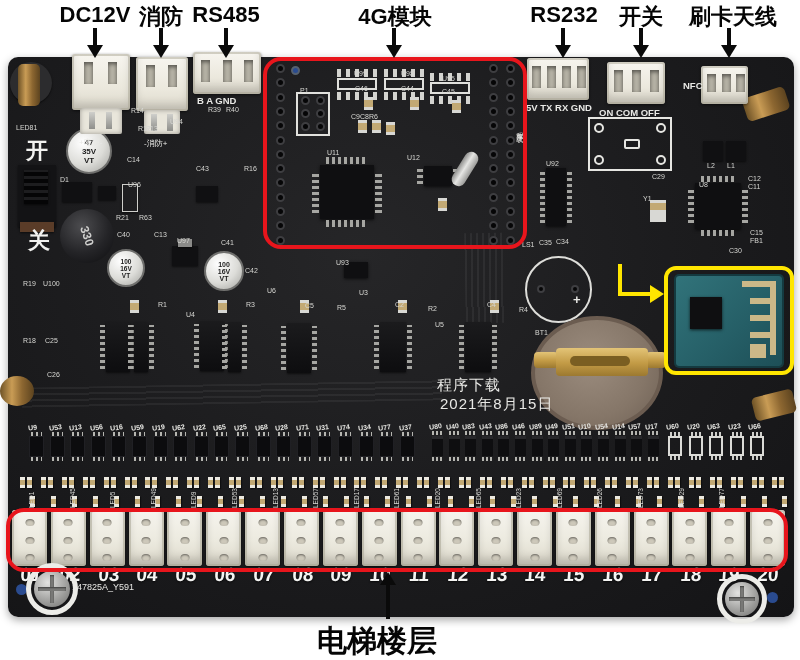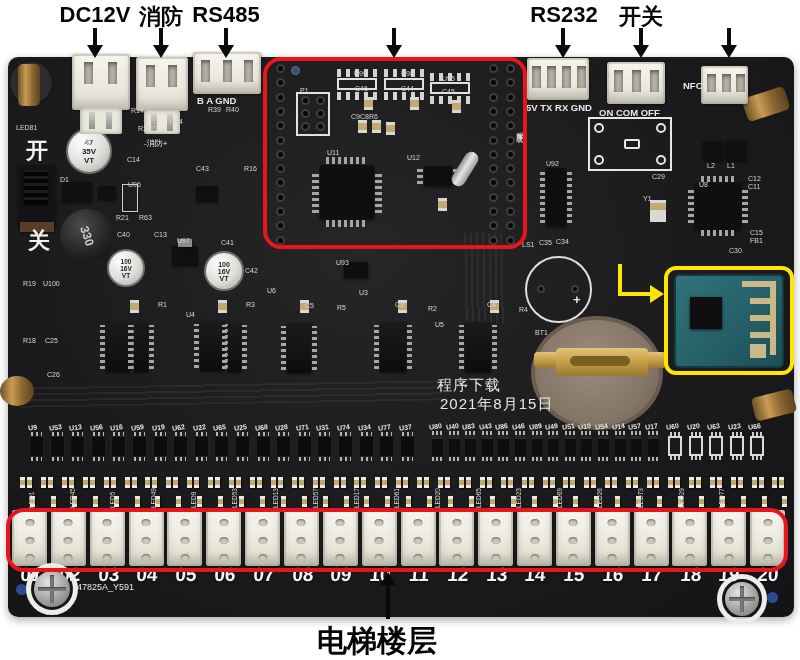--- a/index.html
+++ b/index.html
@@ -729,34 +729,36 @@
       <div class="ann" style="left: 161px; top: 2px;">消防</div>
       <div class="arrw" style="left: 161px; top: 28px;">
         <i class="shaft"></i>
         <i class="headd"></i>
       </div>
       <div class="ann" style="left: 226px; top: 2px;">RS485</div>
       <div class="arrw" style="left: 226px; top: 28px;">
         <i class="shaft"></i>
         <i class="headd"></i>
       </div>
+      <div class="ann" style="left: 395px; top: 2px;">4G模块</div>
       <div class="arrw" style="left: 394px; top: 28px;">
         <i class="shaft"></i>
         <i class="headd"></i>
       </div>
       <div class="ann" style="left: 564px; top: 2px;">RS232</div>
       <div class="arrw" style="left: 563px; top: 28px;">
         <i class="shaft"></i>
         <i class="headd"></i>
       </div>
       <div class="ann" style="left: 641px; top: 2px;">开关</div>
       <div class="arrw" style="left: 641px; top: 28px;">
         <i class="shaft"></i>
         <i class="headd"></i>
       </div>
+      <div class="ann" style="left: 733px; top: 2px;">刷卡天线</div>
       <div class="arrw" style="left: 729px; top: 28px;">
         <i class="shaft"></i>
         <i class="headd"></i>
       </div>
     </div>
 
   <div class="redbox" style="left:263px;top:57px;width:264px;height:192px"></div>
   <div class="redbox" style="left:6px;top:508px;width:782px;height:64px"></div>
   <div class="ylwbox" style="left:664px;top:266px;width:130px;height:109px"></div>
 

